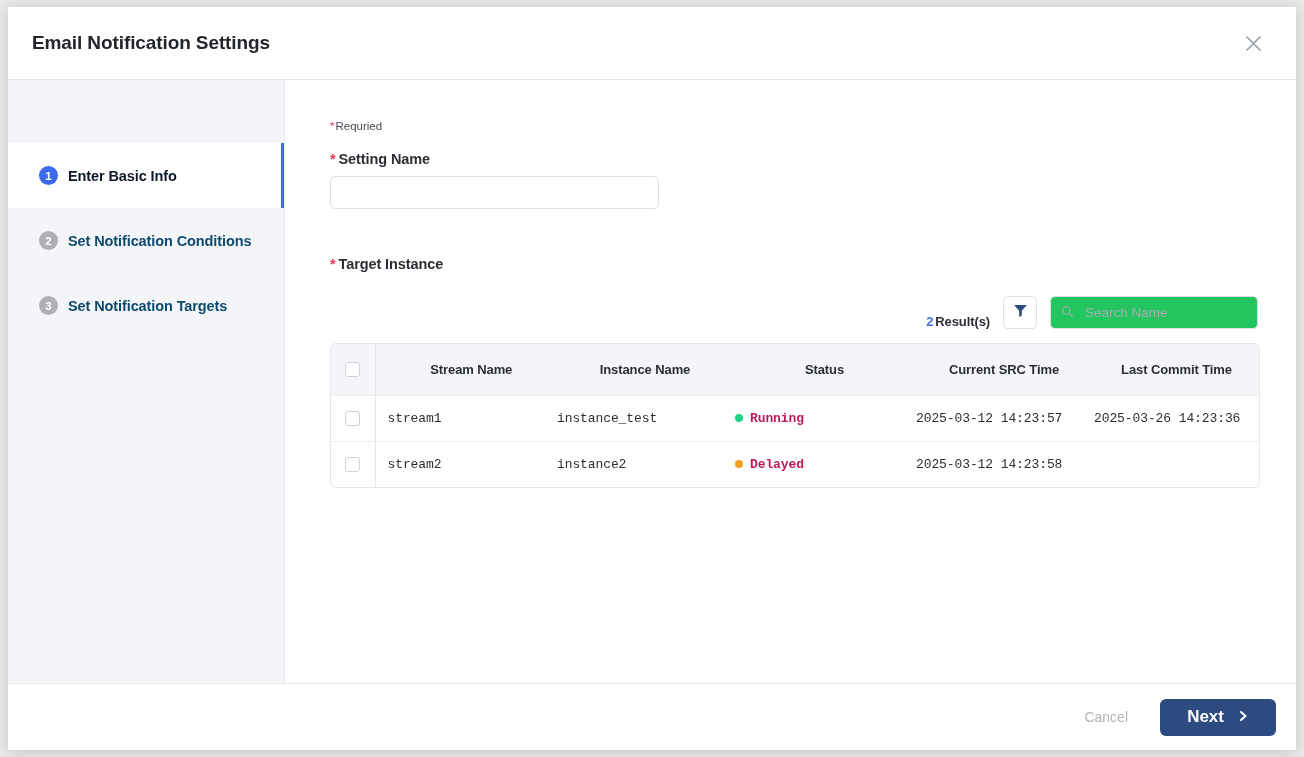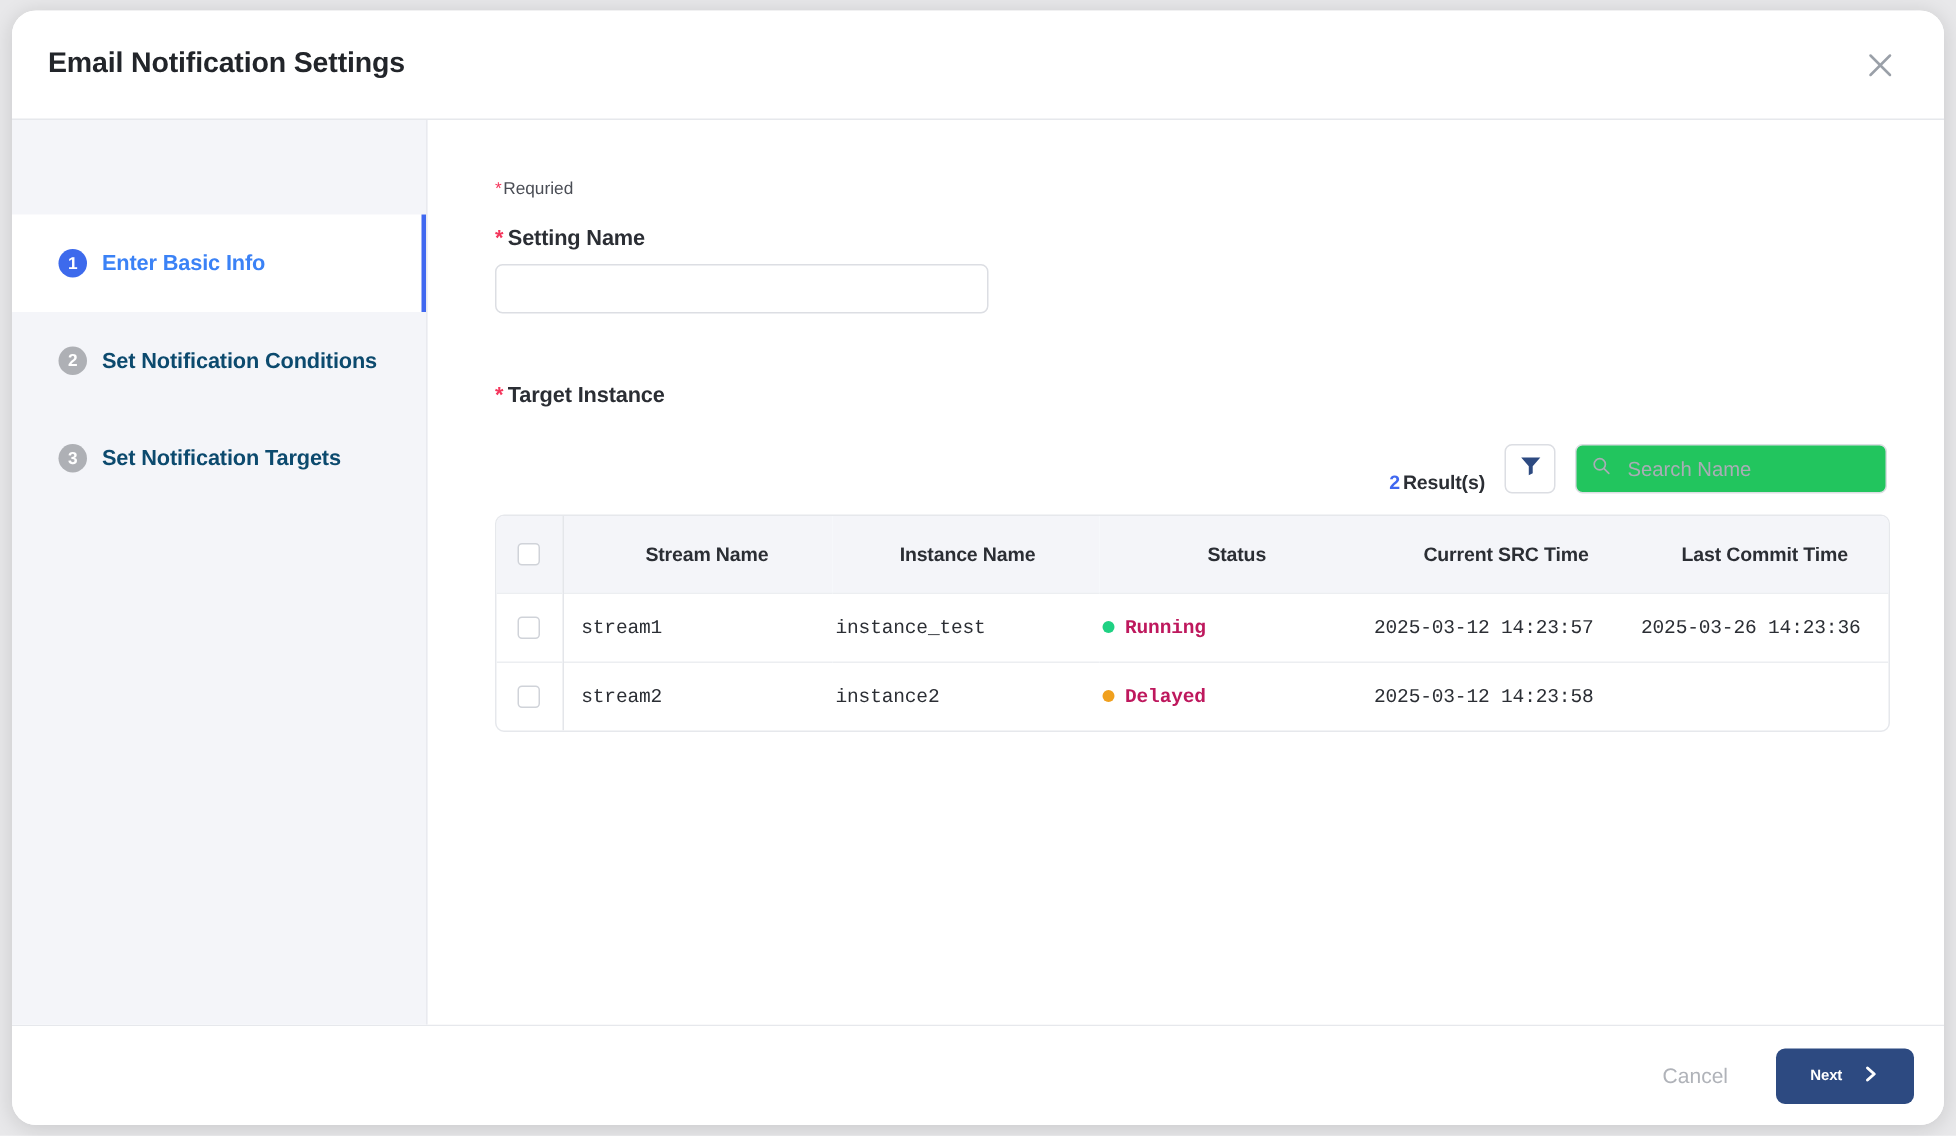--- a/index.html
+++ b/index.html
@@ -8,21 +8,21 @@
     width: 1304px; height: 757px;
     background: #e8e8ea;
     font-family: "Liberation Sans", sans-serif;
     overflow: hidden;
   }
   .modal {
     position: absolute;
     left: 8px; top: 7px;
     width: 1288px; height: 743px;
     background: #ffffff;
-    border-radius: 16px;
+    border-radius: 0;
     box-shadow: 0 2px 14px rgba(0,0,0,0.14);
     overflow: hidden;
     display: flex;
     flex-direction: column;
   }
   
   .modal-header {
     height: 73px;
     flex: 0 0 73px;
     border-bottom: 1px solid #e6e8ec;
@@ -95,21 +95,21 @@
     flex: 0 0 19px;
     margin-right: 10px;
   }
   .step.active .step-num { background: #3d6aec; }
   .step-label {
     font-size: 14.5px;
     font-weight: bold;
     color: #0c4a6e;
     letter-spacing: -0.1px;
   }
-  .step.active .step-label { color: #3b82f6; }
+  .step.active .step-label { color: #0f172a; }
 
   
   .content {
     flex: 1 1 auto;
     padding: 0 38px 0 45px;
     position: relative;
     overflow: hidden;
   }
   .required-note {
     text-align: left;
@@ -269,22 +269,22 @@
     cursor: pointer;
     font-family: "Liberation Sans", sans-serif;
     padding: 8px 10px;
   }
   .next-btn {
     background: #2d4a81;
     color: #fff;
     border: none;
     border-radius: 6px;
     height: 37px;
-    width: 92px;
-    font-size: 10px;
+    width: 116px;
+    font-size: 17px;
     font-weight: bold;
     font-family: "Liberation Sans", sans-serif;
     cursor: pointer;
     display: flex;
     align-items: center;
     justify-content: center;
     gap: 13px;
     letter-spacing: -0.1px;
   }
   .next-btn .chev { font-size: 14px; font-weight: bold; }

